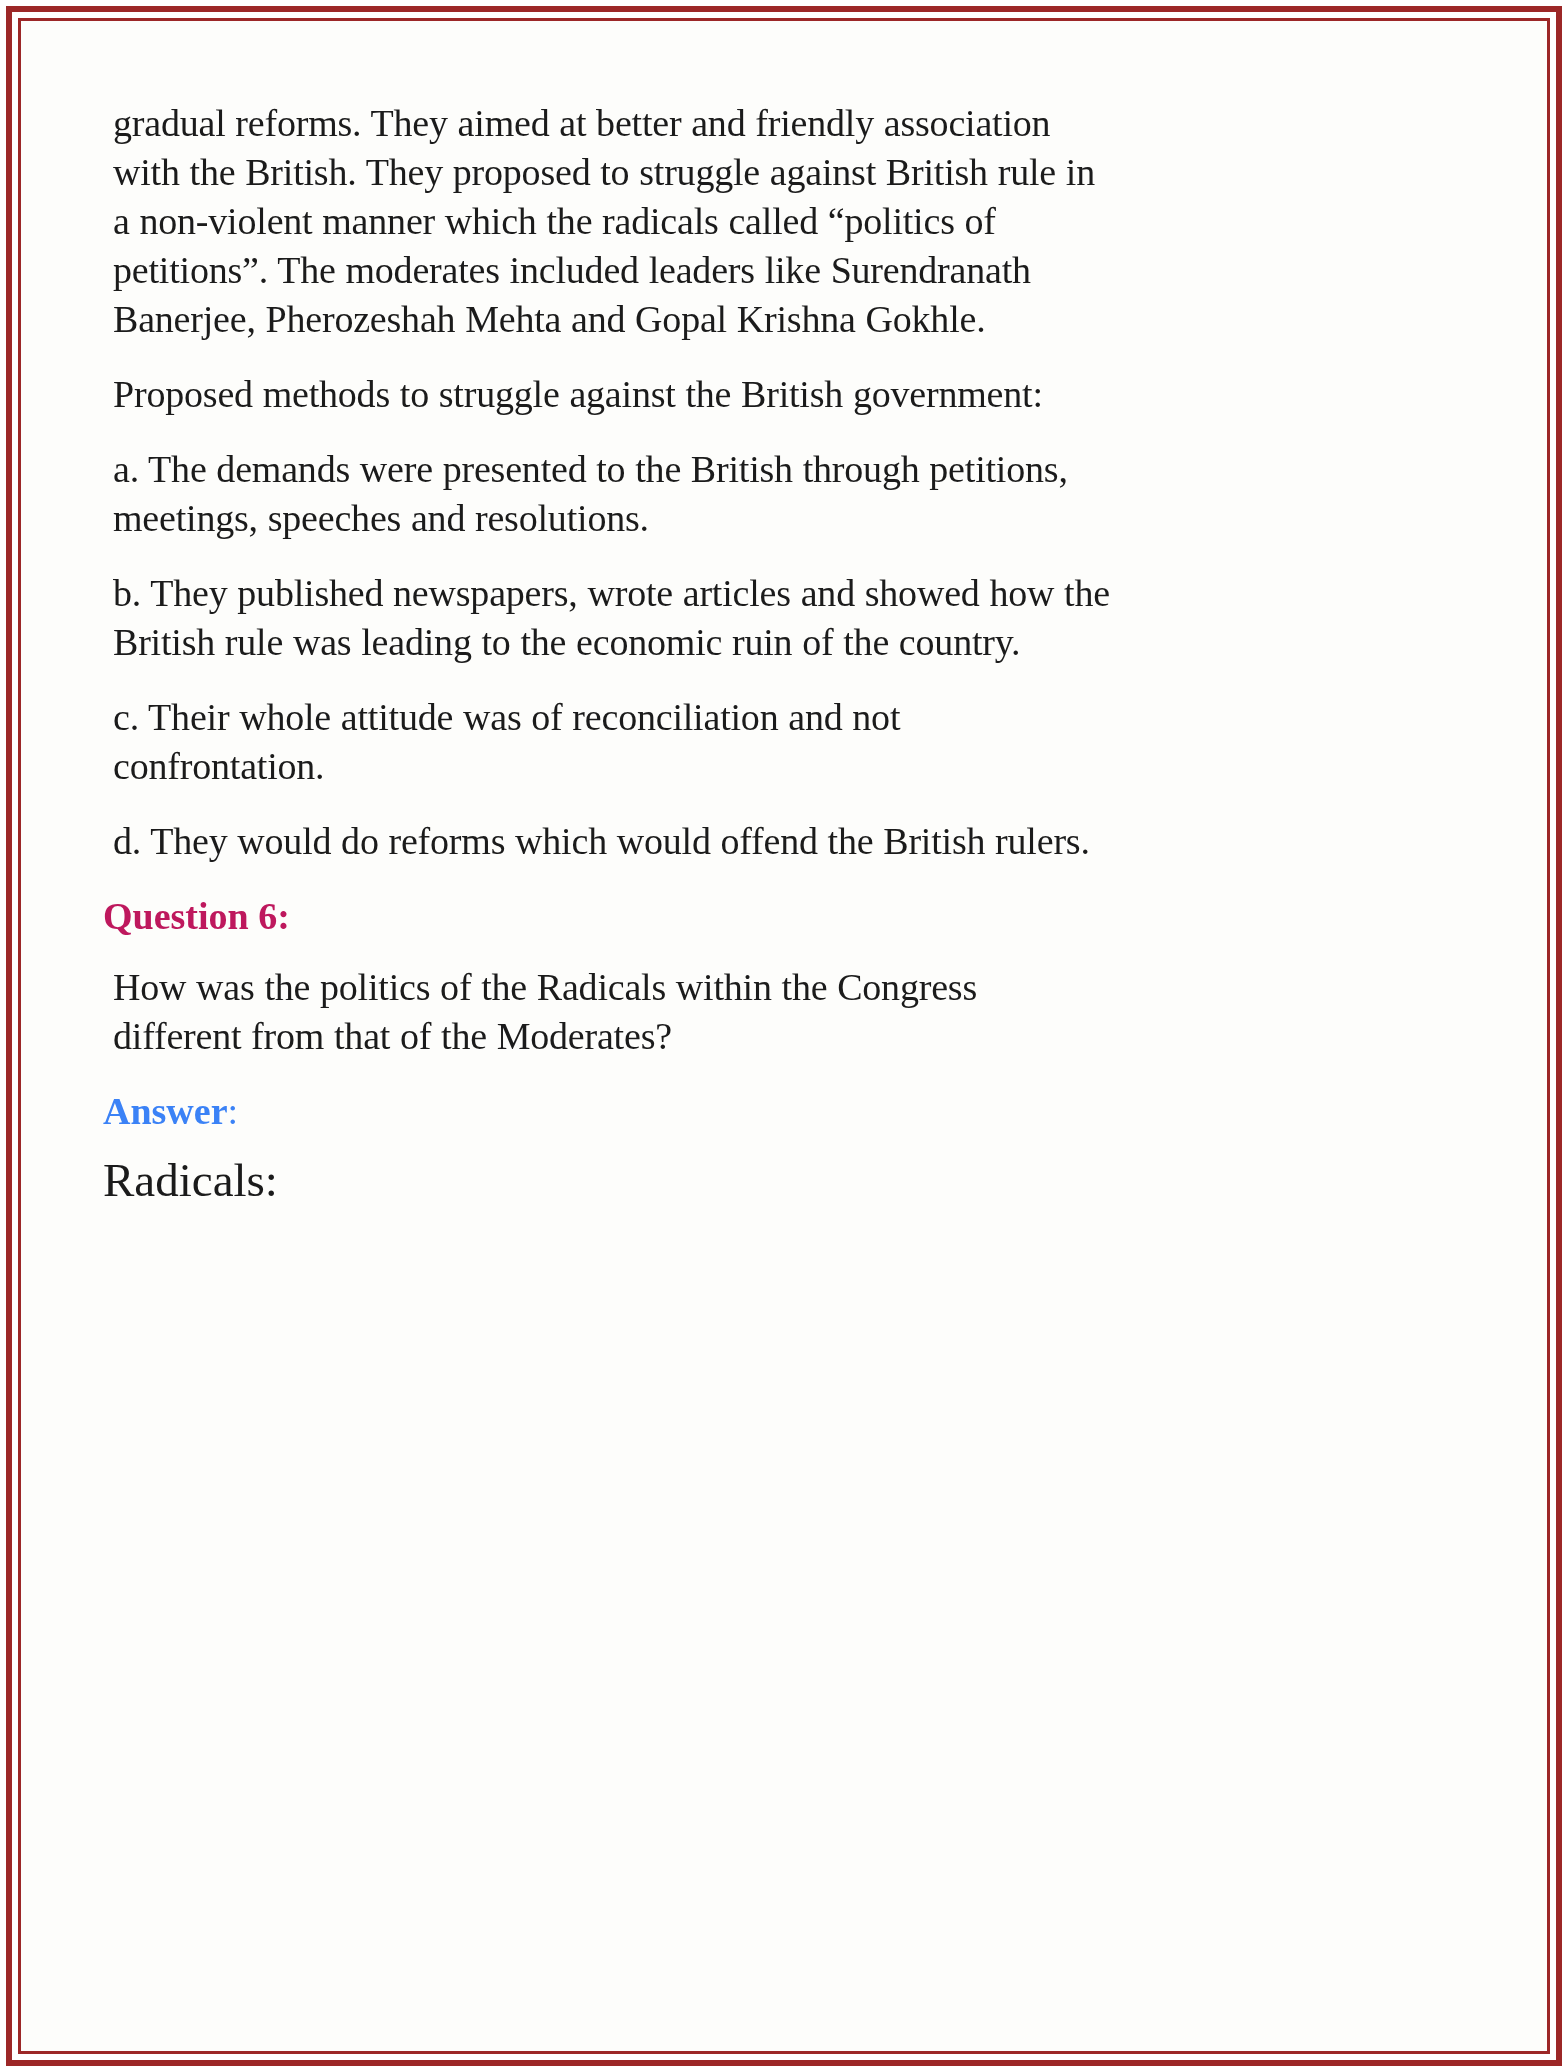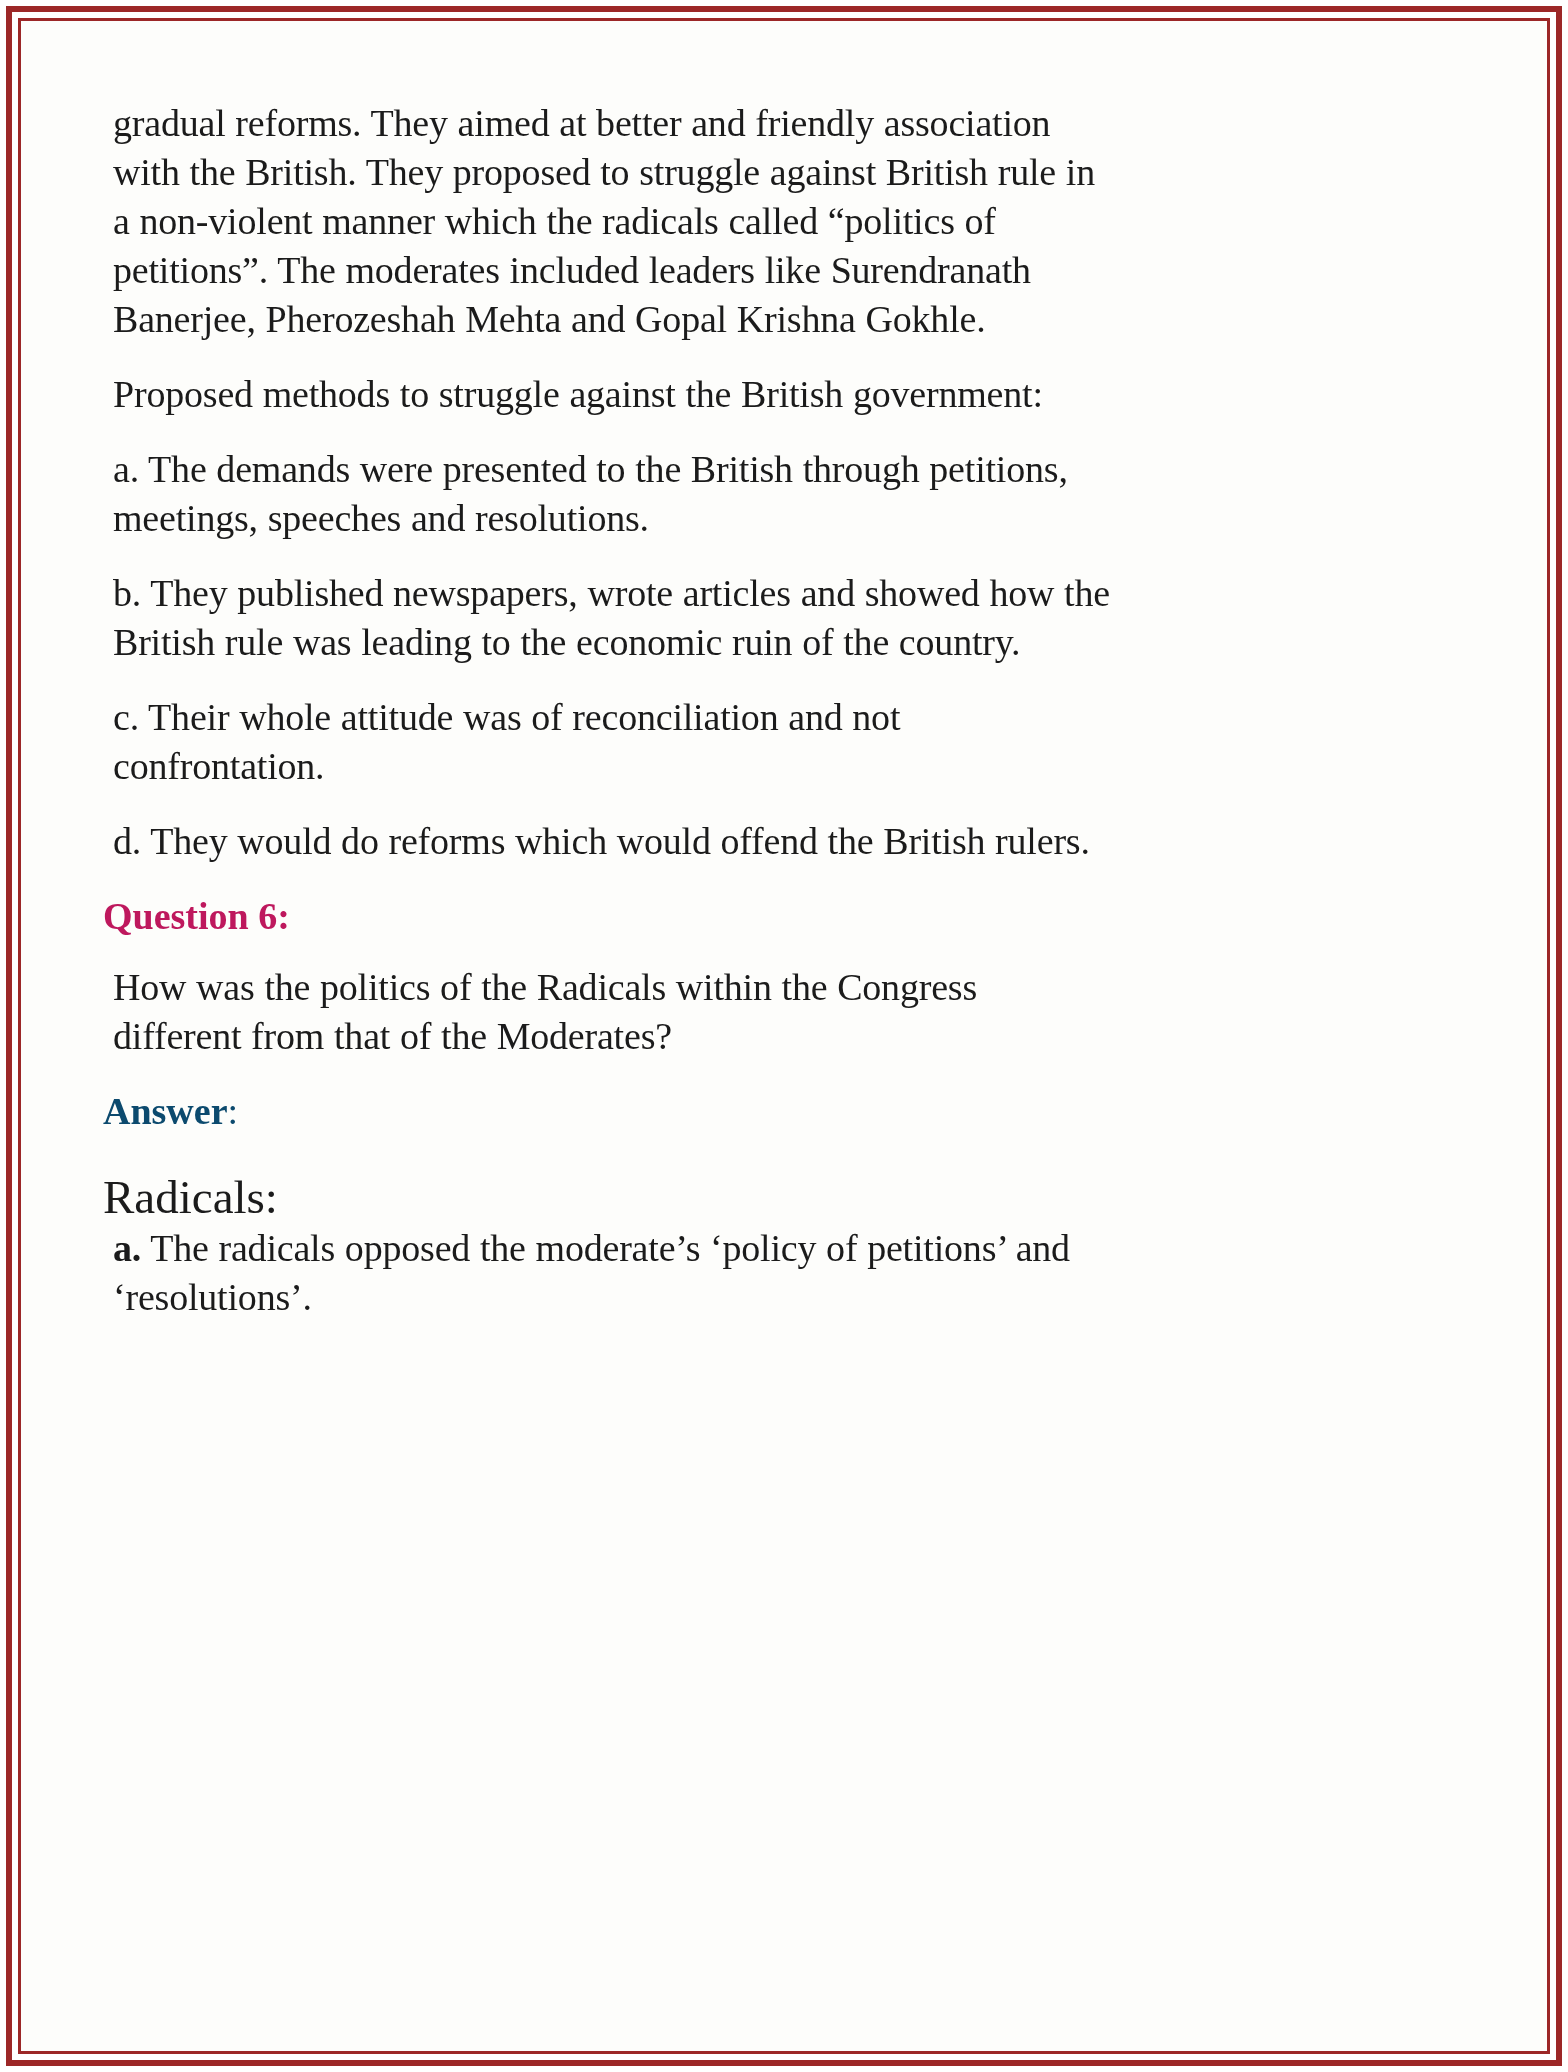--- a/index.html
+++ b/index.html
@@ -66,24 +66,24 @@
     margin-bottom: 0;
   }
   .heading {
     font-weight: bold;
     margin: 0 0 22px 0;
     font-size: 38px;
     line-height: 49px;
     color: #be185d;
   }
   .answer-label {
-    margin: 0 0 37px 0;
+    margin: 0 0 20px 0;
     font-size: 38px;
     line-height: 49px;
-    color: #0c4a6e;
+    color: #3b82f6;
   }
   .answer-label b { font-weight: bold; }
   .label-line {
     margin: 0 0 2px 0;
     font-size: 47px;
     line-height: 49px;
     color: #1b1b1b;
   }
   .item b { font-weight: bold; }
 </style>
@@ -109,18 +109,17 @@
 
       <p class="heading">Question 6:</p>
 
       <p class="para">How was the politics of the Radicals within the Congress different from that of the Moderates?</p>
 
       <p class="answer-label"><b>Answer</b><span>:</span></p>
 
 
       <p class="label-line">Radicals:</p>
 
-      <p class="para item tight" style="margin-bottom:26px;"><b>a.</b><span> The radicals opposed the moderate’s ‘policy of petitions’ and ‘resolutions’.</span></p>
 
 
     </div>
   </div>
 </div>
 
 </body></html>

